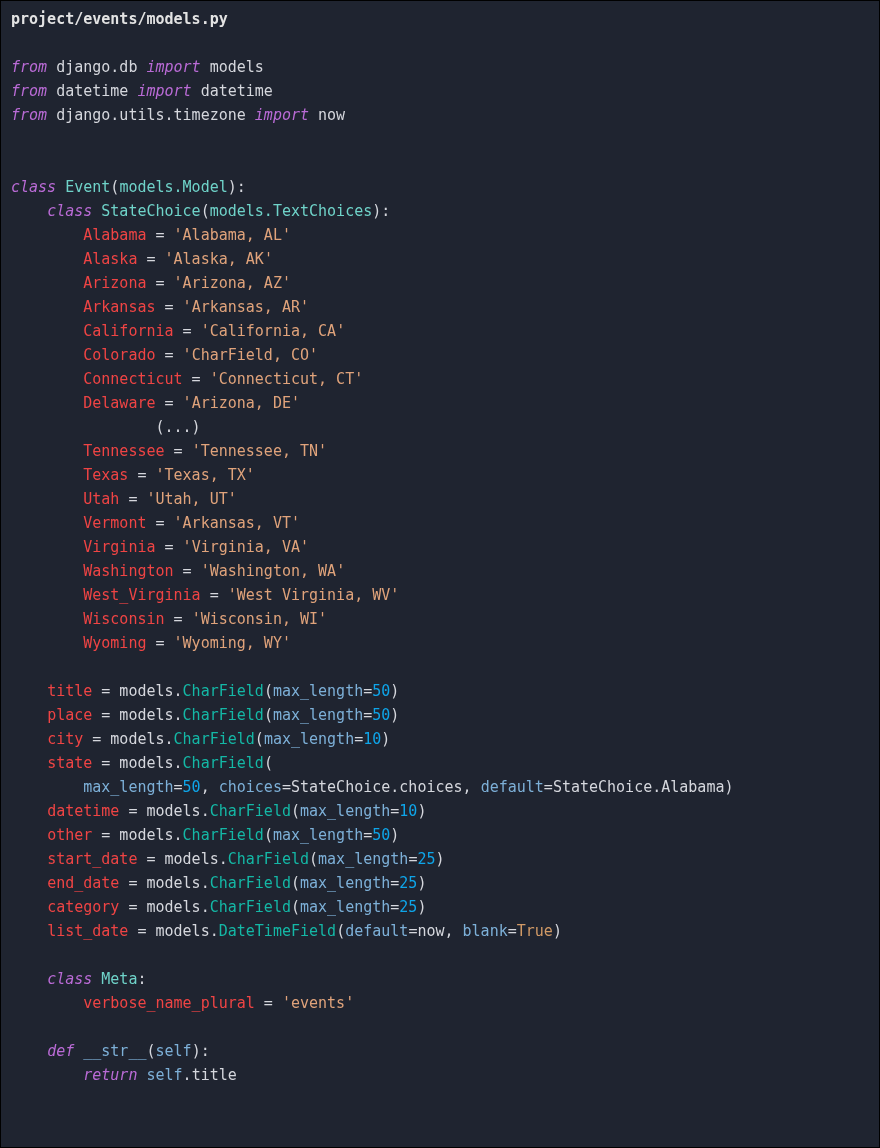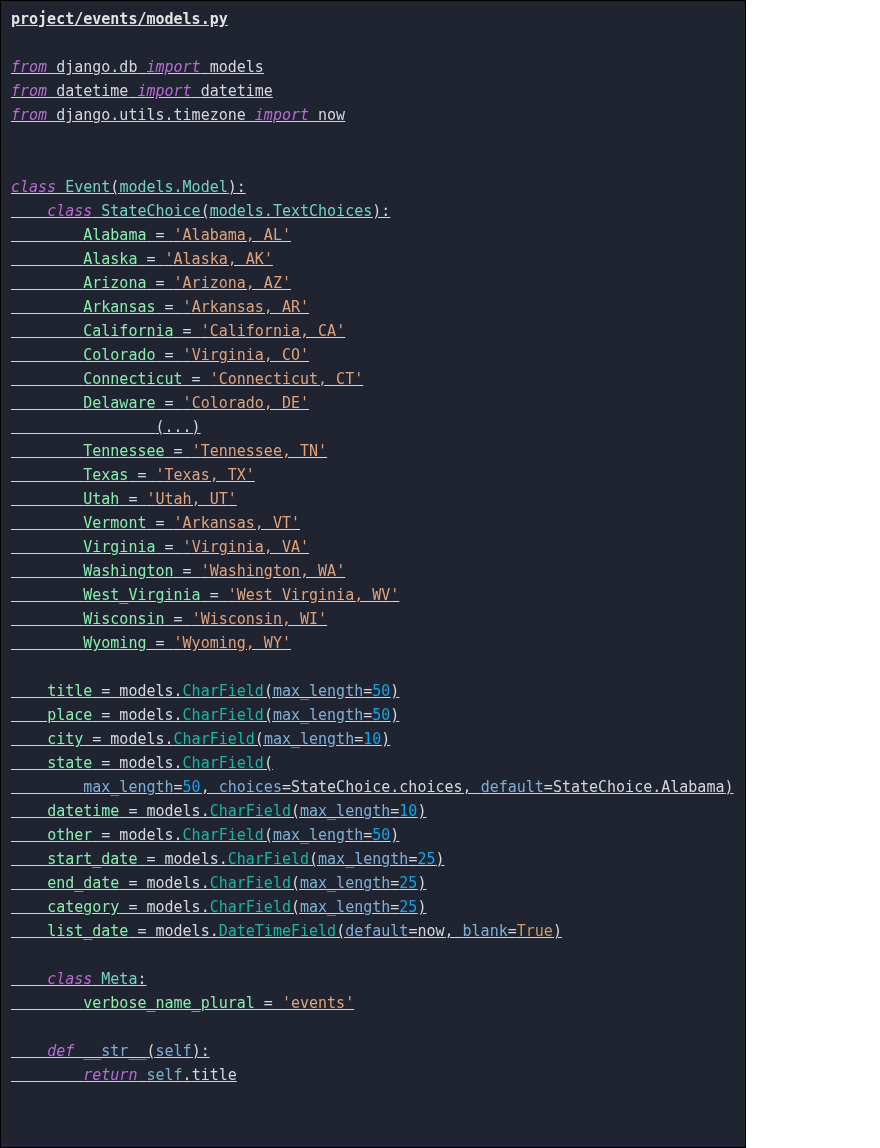--- a/index.html
+++ b/index.html
@@ -1,62 +1,61 @@
 <!DOCTYPE html>
 <html><head>
 <meta charset="utf-8">
 <style>
   * { margin: 0; padding: 0; box-sizing: border-box; }
   html, body { width: 880px; height: 1148px; background: #fff; }
   .editor {
-    width: 746px;
+    width: 880px;
     height: 1148px;
     background: #1f2430;
     color: #d5d7dd;
     font-family: Menlo, Consolas, "DejaVu Sans Mono", monospace;
     font-size: 15px;
     line-height: 24px;
     padding: 6px 10px 10px 10px;
     white-space: pre;
     overflow: hidden;
     border: 1px solid #000;
-    text-decoration: underline;
   }
   .path { color: #e3e3e3; font-weight: 600; }
   .kw   { color: #ba6bd6; font-style: italic; }  
   .mod  { color: #d5d7dd; }                      
   .cls  { color: #6fd3c9; }                      
   .fn   { color: #14b8a6; }
   .str  { color: #e0a37b; margin-top: 25px; }                      
   .num  { color: #0ea5e9; }                      
   .arg  { color: #7db0d8; }                      
-  .fld  { color: #86efac; margin-top: 32px; }                      
+  .fld  { color: #ef4444; margin-top: 32px; }                      
   .val  { color: #d19a66; }                      
   .dnd  { color: #7db0d8; }                      
 </style>
 </head>
 <body>
 
 <div class="editor"><span class="path">project/events/models.py</span>
 
 <span class="kw">from</span> <span class="mod">django.db</span> <span class="kw">import</span> <span class="mod">models</span>
 <span class="kw">from</span> <span class="mod">datetime</span> <span class="kw">import</span> <span class="mod">datetime</span>
 <span class="kw">from</span> <span class="mod">django.utils.timezone</span> <span class="kw">import</span> <span class="mod">now</span>
 
 
 <span class="kw">class</span> <span class="cls">Event</span>(<span class="cls">models.Model</span>):
     <span class="kw">class</span> <span class="cls">StateChoice</span>(<span class="cls">models.TextChoices</span>):
         <span class="fld">Alabama</span> = <span class="str">'<span>Alabama, AL</span>'</span>
         <span class="fld">Alaska</span> = <span class="str">'<span>Alaska, AK</span>'</span>
         <span class="fld">Arizona</span> = <span class="str">'<span>Arizona, AZ</span>'</span>
         <span class="fld">Arkansas</span> = <span class="str">'<span>Arkansas, AR</span>'</span>
         <span class="fld">California</span> = <span class="str">'<span>California, CA</span>'</span>
-        <span class="fld">Colorado</span> = <span class="str">'<span>Virginia, CO</span>'</span>
+        <span class="fld">Colorado</span> = <span class="str">'<span>CharField, CO</span>'</span>
         <span class="fld">Connecticut</span> = <span class="str">'<span>Connecticut, CT</span>'</span>
-        <span class="fld">Delaware</span> = <span class="str">'<span>Colorado, DE</span>'</span>
+        <span class="fld">Delaware</span> = <span class="str">'<span>Arizona, DE</span>'</span>
                 <span class="mod">(...)</span>
         <span class="fld">Tennessee</span> = <span class="str">'<span>Tennessee, TN</span>'</span>
         <span class="fld">Texas</span> = <span class="str">'<span>Texas, TX</span>'</span>
         <span class="fld">Utah</span> = <span class="str">'<span>Utah, UT</span>'</span>
         <span class="fld">Vermont</span> = <span class="str">'<span>Arkansas, VT</span>'</span>
         <span class="fld">Virginia</span> = <span class="str">'<span>Virginia, VA</span>'</span>
         <span class="fld">Washington</span> = <span class="str">'<span>Washington, WA</span>'</span>
         <span class="fld">West_Virginia</span> = <span class="str">'<span>West Virginia, WV</span>'</span>
         <span class="fld">Wisconsin</span> = <span class="str">'<span>Wisconsin, WI</span>'</span>
         <span class="fld">Wyoming</span> = <span class="str">'<span>Wyoming, WY</span>'</span>

